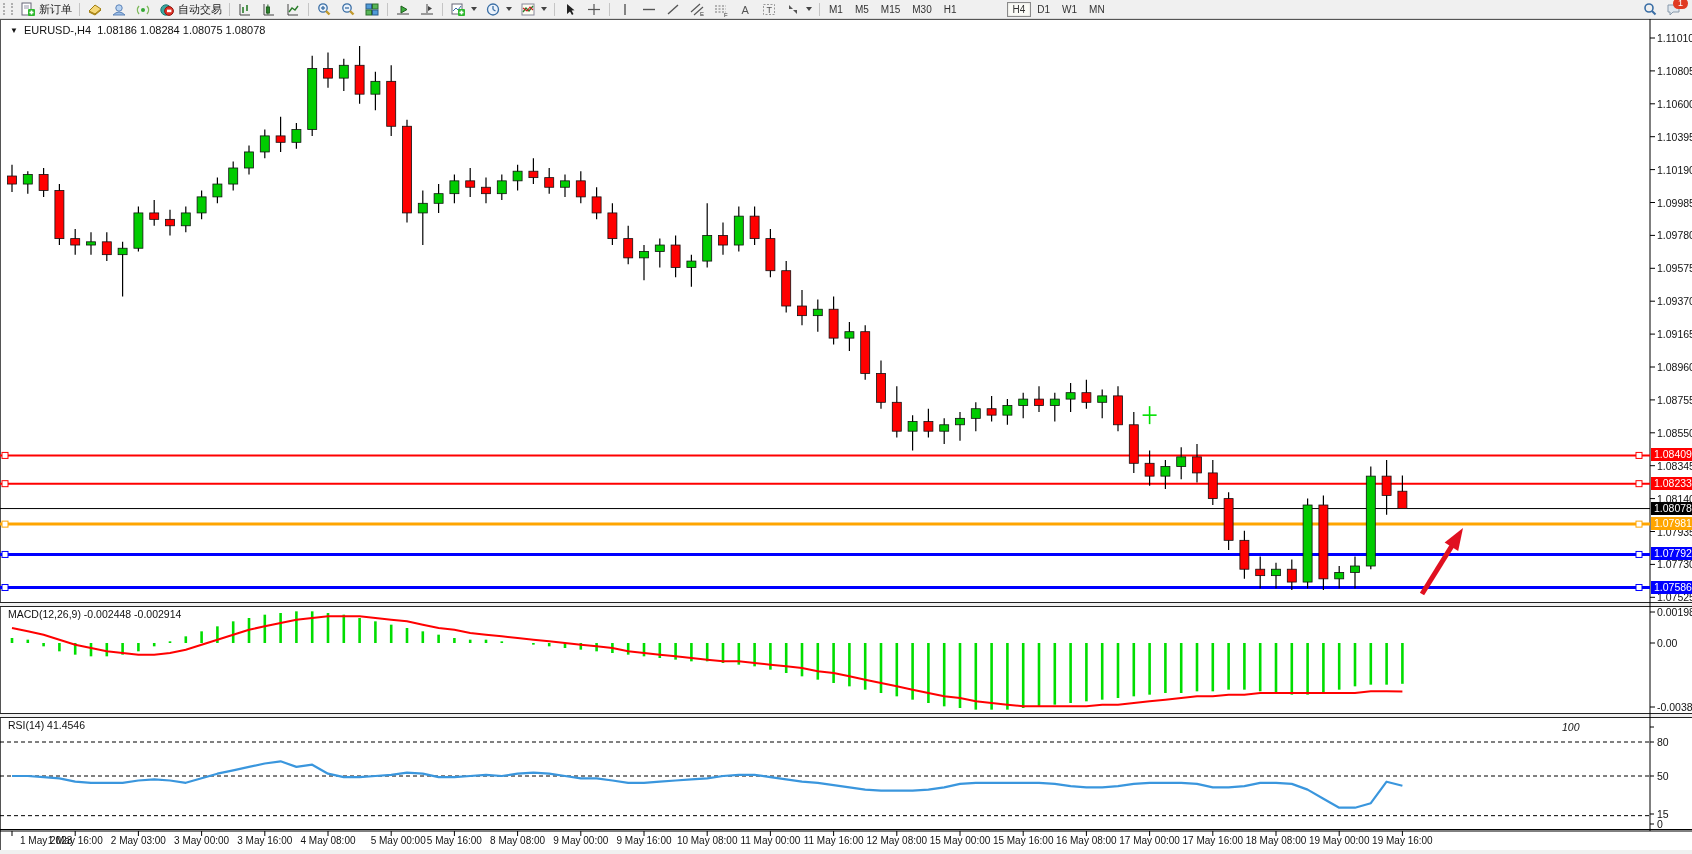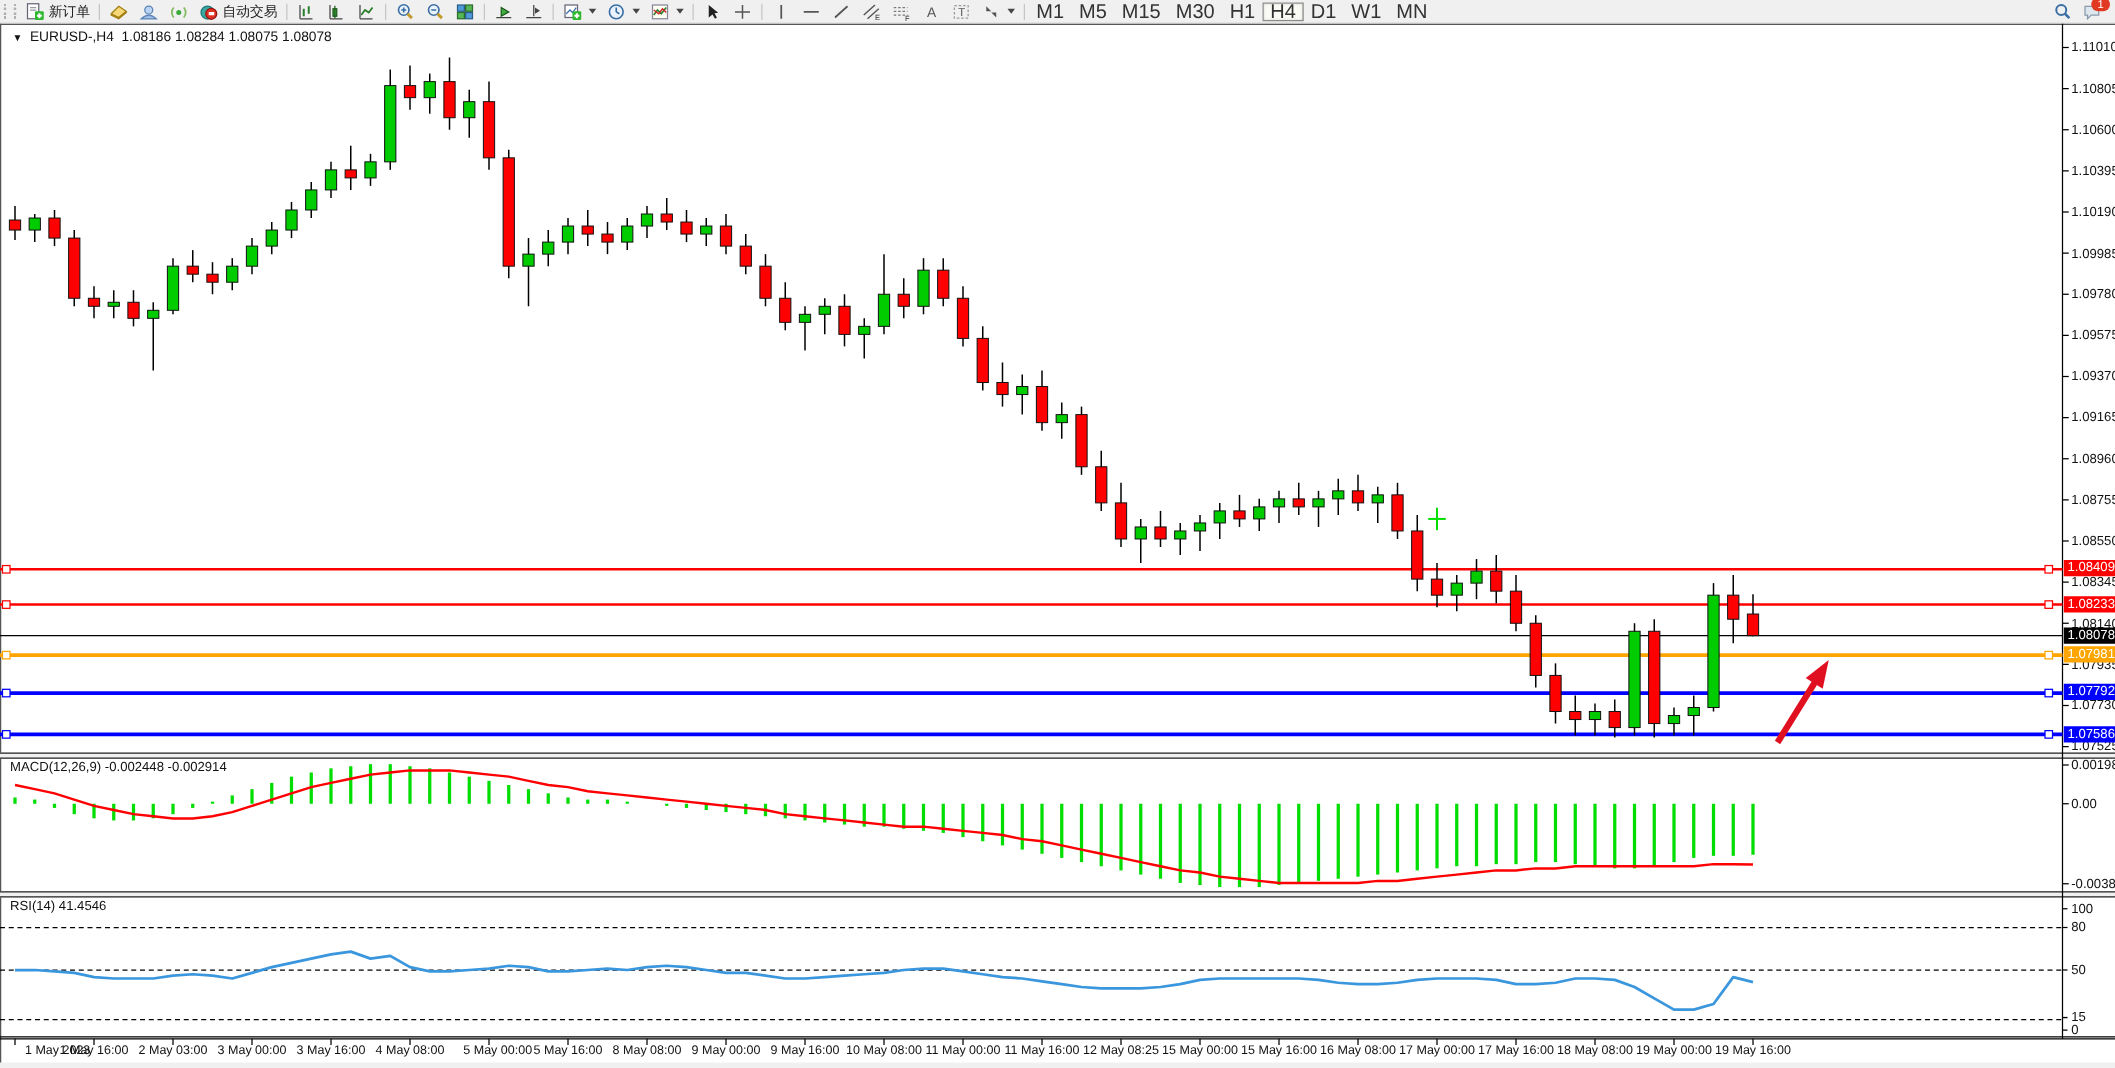--- a/index.html
+++ b/index.html
@@ -6,22 +6,22 @@
   #app{position:relative;width:1692px;height:854px;background:#f0f0f0;overflow:hidden;}
 
   
   .toolbar{position:absolute;left:0;top:0;width:1692px;height:18px;background:#f0f0f0;
            display:flex;align-items:center;font-size:11px;color:#222;border-bottom:1px solid #d8d8d8;}
   .grip{width:6px;height:12px;margin:0 3px;border-left:2px dotted #b0b0b0;border-right:2px dotted #b0b0b0;}
   .tb{display:flex;align-items:center;gap:3px;height:32px;padding:0 3px;border:1px solid transparent;
       background:transparent;font-size:11px;color:#222;cursor:default;font-family:"Liberation Sans",sans-serif;}
   .sep{width:1px;height:13px;background:#c5c5c5;margin:0 3px;}
   .caret{width:0;height:0;border-left:3px solid transparent;border-right:3px solid transparent;border-top:4px solid #444;margin-left:2px;}
-  .tf{padding:0 5px;height:15px;line-height:15px;font-size:16px;color:#333;border:1px solid transparent;}
-  .tf.active{border:1px solid #8a8a8a;background:#fbfbf6;box-shadow:inset 0 0 2px #ccc;}
+  .tf{padding:0 5px;height:15px;line-height:15px;font-size:10px;color:#333;border:1px solid transparent;}
+  .tf.active{border:1px solid #8a8a8a;background:#fbfbf6;box-shadow:inset 0 0 2px #ccc;margin-left:44px;}
   .spacer{flex:1;}
   .badge{position:absolute;top:-4px;right:-6px;background:#e03a22;color:#fff;border-radius:7px;
          font-size:9px;min-width:11px;height:11px;line-height:11px;text-align:center;padding:0 2px;}
   .icwrap{position:relative;display:inline-block;width:16px;height:15px;}
 
   
   .chartwin{position:absolute;left:0;top:19px;width:1692px;height:830px;background:#fff;
             border-top:1px solid #555;border-left:1px solid #555;}
   .pane-sep{position:absolute;left:0;width:1692px;height:3px;background:#f0f0f0;
             border-top:1px solid #222;border-bottom:1px solid #222;}
@@ -706,40 +706,40 @@
       <div class="ptick" style="left: 1657px; top: 591.3px;">1.07525</div>
       <div class="ptag" style="left: 1651px; top: 448.429px; background: rgb(255, 0, 0);">1.08409</div>
       <div class="ptag" style="left: 1651px; top: 476.675px; background: rgb(255, 0, 0);">1.08233</div>
       <div class="ptag" style="left: 1651px; top: 501.55px; background: rgb(0, 0, 0);">1.08078</div>
       <div class="ptag" style="left: 1651px; top: 517.118px; background: rgb(255, 165, 0);">1.07981</div>
       <div class="ptag" style="left: 1651px; top: 547.45px; background: rgb(0, 0, 255);">1.07792</div>
       <div class="ptag" style="left: 1651px; top: 580.51px; background: rgb(0, 0, 255);">1.07586</div>
       <div class="ptick" style="left: 1657px; top: 606px;">0.001982</div>
       <div class="ptick" style="left: 1657px; top: 637px;">0.00</div>
       <div class="ptick" style="left: 1657px; top: 701px;">-0.003804</div>
-      <div class="ptick" style="left: 1657px; top: 721px;">100</div>
+      <div class="ptick" style="left: 1562px; top: 721px; font-style: italic;">100</div>
       <div class="ptick" style="left: 1657px; top: 736px;">80</div>
       <div class="ptick" style="left: 1657px; top: 770px;">50</div>
       <div class="ptick" style="left: 1657px; top: 808px;">15</div>
       <div class="ptick" style="left: 1657px; top: 818px;">0</div>
       <div class="tlabel" style="left: 2px; top: 835px; margin-left: 18px;">1 May 2023</div>
       <div class="tlabel" style="left: 75.2px; top: 835px; transform: translateX(-50%);">1 May 16:00</div>
       <div class="tlabel" style="left: 138.4px; top: 835px; transform: translateX(-50%);">2 May 03:00</div>
       <div class="tlabel" style="left: 201.6px; top: 835px; transform: translateX(-50%);">3 May 00:00</div>
       <div class="tlabel" style="left: 264.8px; top: 835px; transform: translateX(-50%);">3 May 16:00</div>
       <div class="tlabel" style="left: 328px; top: 835px; transform: translateX(-50%);">4 May 08:00</div>
       <div class="tlabel" style="left: 391.2px; top: 835px; transform: translateX(-50%); padding-left: 14px;">5 May 00:00</div>
       <div class="tlabel" style="left: 454.4px; top: 835px; transform: translateX(-50%);">5 May 16:00</div>
       <div class="tlabel" style="left: 517.6px; top: 835px; transform: translateX(-50%);">8 May 08:00</div>
       <div class="tlabel" style="left: 580.8px; top: 835px; transform: translateX(-50%);">9 May 00:00</div>
       <div class="tlabel" style="left: 644px; top: 835px; transform: translateX(-50%);">9 May 16:00</div>
       <div class="tlabel" style="left: 707.2px; top: 835px; transform: translateX(-50%);">10 May 08:00</div>
       <div class="tlabel" style="left: 770.4px; top: 835px; transform: translateX(-50%);">11 May 00:00</div>
       <div class="tlabel" style="left: 833.6px; top: 835px; transform: translateX(-50%);">11 May 16:00</div>
-      <div class="tlabel" style="left: 896.8px; top: 835px; transform: translateX(-50%);">12 May 08:25</div>
+      <div class="tlabel" style="left: 896.8px; top: 835px; transform: translateX(-50%);">12 May 08:00</div>
       <div class="tlabel" style="left: 960px; top: 835px; transform: translateX(-50%);">15 May 00:00</div>
       <div class="tlabel" style="left: 1023.2px; top: 835px; transform: translateX(-50%);">15 May 16:00</div>
       <div class="tlabel" style="left: 1086.4px; top: 835px; transform: translateX(-50%);">16 May 08:00</div>
       <div class="tlabel" style="left: 1149.6px; top: 835px; transform: translateX(-50%);">17 May 00:00</div>
       <div class="tlabel" style="left: 1212.8px; top: 835px; transform: translateX(-50%);">17 May 16:00</div>
       <div class="tlabel" style="left: 1276px; top: 835px; transform: translateX(-50%);">18 May 08:00</div>
       <div class="tlabel" style="left: 1339.2px; top: 835px; transform: translateX(-50%);">19 May 00:00</div>
       <div class="tlabel" style="left: 1402.4px; top: 835px; transform: translateX(-50%);">19 May 16:00</div>
     </div>
 </div>

